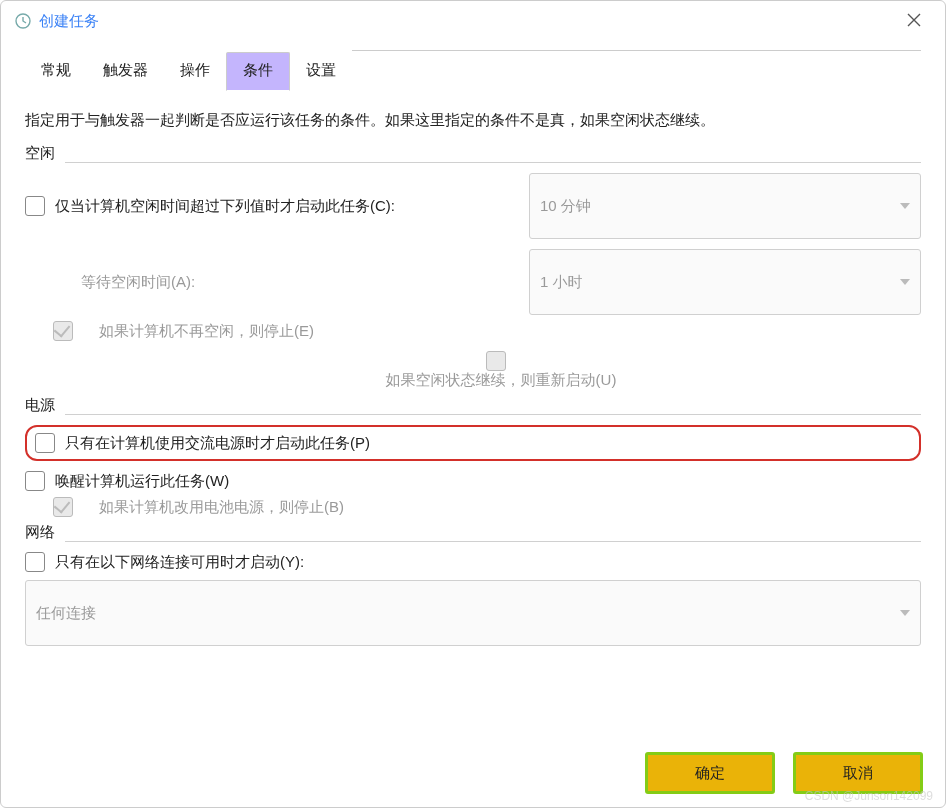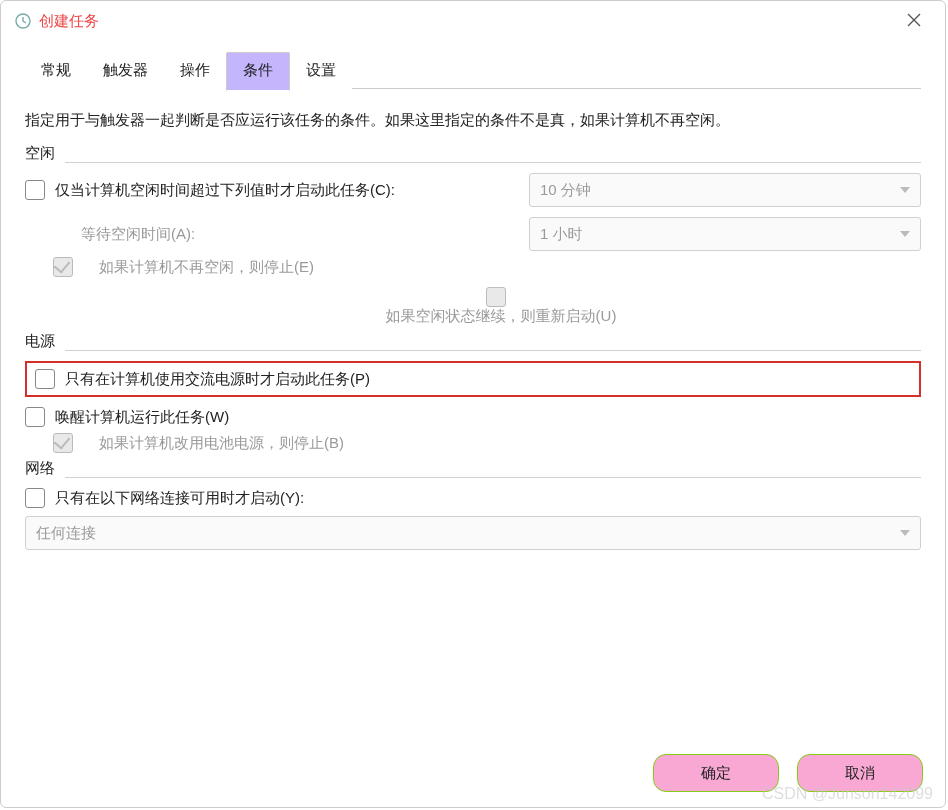--- a/index.html
+++ b/index.html
@@ -1,46 +1,46 @@
 <!DOCTYPE html>
 <html><head>
 <meta charset="utf-8">
 <style>
   html, body { margin:0; padding:0; font-family:"Microsoft YaHei","Segoe UI",sans-serif; font-size:15px; color:#222; background:#fff; }
   .window { width:944px; height:806px; border:1px solid #ccc; background:#fff; border-radius:6px; overflow:hidden; position:relative; display:flex; flex-direction:column; }
   .titlebar { height:40px; display:flex; align-items:center; padding:0 14px; }
   .titlebar .ticon { width:16px; height:16px; margin-right:8px; }
-  .titlebar .title { color:#ef4444; }
+  .titlebar .title { color:#3b82f6; }
   .close-x { margin-left:auto; color:#555; font-size:18px; padding:6px 10px; cursor:default; }
   .content { flex:1; padding:10px 24px 0 24px; overflow:hidden; }
   .tabs { display:flex; align-items:flex-end; margin-bottom:14px; }
   .tab { padding:8px 16px 10px 16px; color:#222; cursor:default; }
   .tab.active { border:1px solid #ccc; border-bottom:1px solid #fff; border-radius:2px 2px 0 0; position:relative; top:1px; background:#c4b5fd; }
   .tabline { border-bottom:1px solid #ccc; flex:1; }
   .desc { margin:4px 0 12px 0; line-height:1.6; }
   .section { display:flex; align-items:flex-end; margin:6px 0 10px 0; }
   .section .seclabel { margin-right:10px; color:#222; }
   .section .secline { flex:1; height:1px; background:#d0d0d0; }
   .row { display:flex; align-items:center; margin:6px 0; }
   .row.indent1 { padding-left:28px;gap:16px; }
   .row.indent2 { padding-left:56px; }
   .chk { width:18px; height:18px; border:1px solid #888; border-radius:3px; margin-right:10px; flex-shrink:0; background:#fff; position:relative; }
   .chk.disabled { border-color:#bbb; background:#e9e9e9; }
   .chk.disabled.checked::after { content:""; position:absolute; left:3px; top:0px; width:8px; height:12px; border:solid #bbb; border-width:0 2px 2px 0; transform:rotate(40deg); }
   .lbl { }
   .lbl.disabled { color:#9a9a9a; }
-  .select { height:32px; width:370px; border:1px solid #d0d0d0; border-radius:3px; background:#fff; display:flex; align-items:center; padding:0 10px; color:#555; position:relative; }
+  .select { height:32px; width:370px; border:1px solid #d0d0d0; border-radius:3px; background:#fff; display:flex; align-items:center; padding:16px 10px; color:#555; position:relative; }
   .select.disabled { color:#9a9a9a; background:#fafafa; }
   .select .caret { margin-left:auto; width:0; height:0; border-left:5px solid transparent; border-right:5px solid transparent; border-top:6px solid #bbb; }
   .select.wide { width:880px; }
   .spacer { flex:1; }
-  .highlight { border:2px solid #d3302a; padding:6px 8px; border-radius:0; margin:6px 0; }
+  .highlight { border:2px solid #d3302a; padding:6px 8px; border-radius:12px; margin:6px 0; }
   .footer { height:68px; display:flex; align-items:center; justify-content:flex-end; padding:0 22px; gap:18px; }
-  .btn { min-width:124px; height:36px; border:1px solid #84cc16; border-radius:13px; background:#f9a8d4; display:flex; align-items:center; justify-content:center; cursor:default; }
-  .watermark { position:absolute; right:12px; bottom:4px; font-size:16px; color:#c8c8c8; opacity:.6; pointer-events:none; }
+  .btn { min-width:124px; height:36px; border:3px solid #84cc16; border-radius:3px; background:#eab308; display:flex; align-items:center; justify-content:center; cursor:default; }
+  .watermark { position:absolute; right:12px; bottom:4px; font-size:12px; color:#c8c8c8; opacity:.6; pointer-events:none; }
 </style>
 </head>
 <body>
 
 <div class="window">
 
   <div class="titlebar">
     <span class="ticon">
       <svg viewBox="0 0 16 16">
           <circle cx="8" cy="8" r="7" fill="none" stroke="#7aa" stroke-width="1.4"></circle>
@@ -50,34 +50,34 @@
     <span class="title">创建任务</span>
     <span class="close-x">
       <svg width="14" height="14" viewBox="0 0 14 14">
           <path d="M1 1 L13 13 M13 1 L1 13" stroke="#555" stroke-width="1.4"></path>
         </svg>
     </span>
   </div>
 
   <div class="content">
 
-    <div style="display:flex; align-items:flex-end;">
+    <div style="display:flex; align-items:flex-start;">
       <div class="tabs" style="margin-bottom:0;">
         <div class="tab"><span>常规</span></div>
         <div class="tab"><span>触发器</span></div>
         <div class="tab"><span>操作</span></div>
         <div class="tab active"><span>条件</span></div>
         <div class="tab"><span>设置</span></div>
       </div>
       <div class="tabline" style="position:relative; top:-1px;"></div>
     </div>
 
     <div style="height:14px;"></div>
 
-    <div class="desc">指定用于与触发器一起判断是否应运行该任务的条件。如果这里指定的条件不是真，如果计算机不再空闲。</div>
+    <div class="desc">指定用于与触发器一起判断是否应运行该任务的条件。如果这里指定的条件不是真，如果空闲状态继续。</div>
 
     <div class="section">
       <span class="seclabel">空闲</span>
       <span class="secline"></span>
     </div>
 
     <div class="row">
       <span class="chk"></span>
       <span class="lbl">仅当计算机空闲时间超过下列值时才启动此任务(C):</span>
       <span class="spacer"></span>

